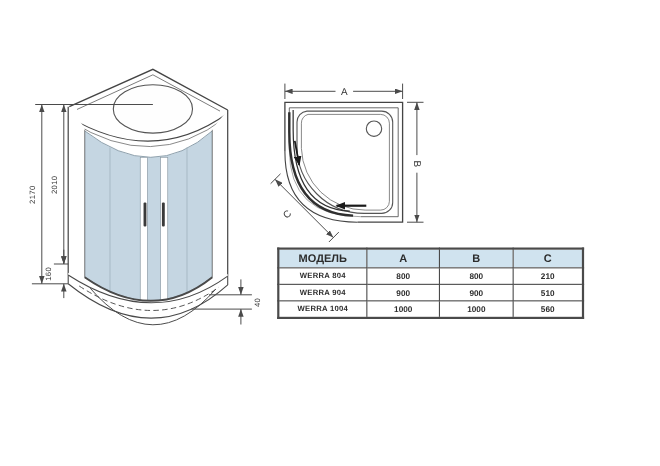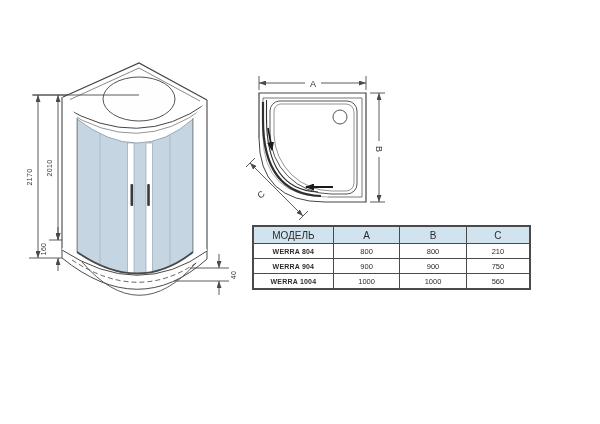--- a/index.html
+++ b/index.html
@@ -11,25 +11,25 @@
   svg text{fill:#333;font-family:"Liberation Sans", sans-serif;}
   .dim-text{font-size:7px;letter-spacing:0.3px;}
   .axis-text{font-size:9px;}
   
   .spec-table{
     position:absolute;left:252px;top:225px;width:279px;
     border-collapse:collapse;table-layout:fixed;background:#fff;
   }
   .spec-table th,.spec-table td{
     border:1px solid #4a4a4a;text-align:center;vertical-align:middle;
-    padding:0;overflow:hidden;white-space:nowrap;color:#2c2c2c;
+    padding:0;overflow:hidden;white-space:nowrap;color:#2c2c2c;font-weight:bold;
   }
   .spec-table{border:2px solid #4a4a4a;}
   .spec-table th{
-    background:#d0e3ef;height:16px;font-size:10px;font-weight:normal;
+    background:#d0e3ef;height:16px;font-size:10px;font-weight:bold;
   }
   .spec-table td{height:14px;font-size:7.5px;}
   .spec-table td.model-cell{font-size:7px;font-weight:bold;letter-spacing:0.2px;}
   .col-model{width:29%;} .col-a{width:24%;} .col-b{width:24%;} .col-c{width:23%;}
 </style>
 </head>
 <body>
 
 <div class="canvas">
 
@@ -165,21 +165,21 @@
       <tr>
         <td class="model-cell">WERRA 804</td>
         <td>800</td>
         <td>800</td>
         <td>210</td>
       </tr>
       <tr>
         <td class="model-cell">WERRA 904</td>
         <td>900</td>
         <td>900</td>
-        <td>750</td>
+        <td>510</td>
       </tr>
       <tr>
         <td class="model-cell">WERRA 1004</td>
         <td>1000</td>
         <td>1000</td>
         <td>560</td>
       </tr>
     </tbody>
   </table>
 </div>

